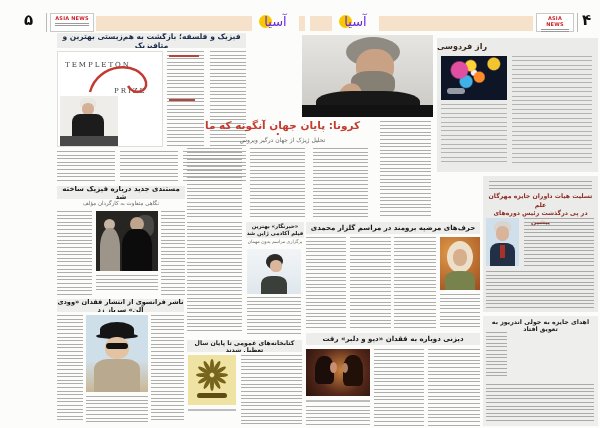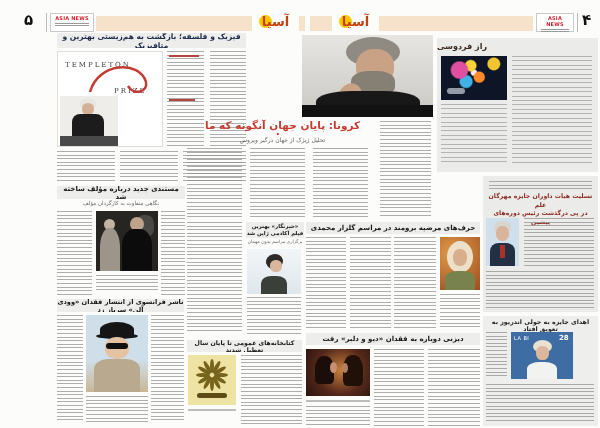--- a/index.html
+++ b/index.html
@@ -16,21 +16,21 @@
   .ph{position:absolute;overflow:hidden;}
   .ph *{position:absolute;}
   .peach{position:absolute;height:15px;top:16px;background:#f6e2ca;}
   .anbox{position:absolute;top:13px;height:19px;border:1px solid #c9c9c9;box-sizing:border-box;background:#fff;padding:1px 2px;}
   .anbox .an{display:block;color:#cc2229;font-size:5px;font-weight:bold;text-align:center;direction:ltr;line-height:6px;letter-spacing:.2px;}
   .anbox .mini{height:1px;background:#9a9a9a;margin:1.6px 2px 0 2px;}
   .pagenum{position:absolute;top:11px;font-size:15px;font-weight:bold;color:#111;}
   .vdiv{position:absolute;top:13px;width:1px;height:19px;background:#bbb;}
   .logo{position:absolute;top:8px;width:47px;height:26px;background:#fcfcfb;display:flex;align-items:center;justify-content:center;}
   .logo .sun{position:absolute;width:13px;height:13px;border-radius:50%;background:#f7c900;left:7px;top:7px;}
-  .logo .brand{position:relative;font-size:13px;font-weight:bold;color:#c2410c;}
+  .logo .brand{position:relative;font-size:13px;font-weight:normal;color:#6d28d9;}
   .graybox{position:absolute;background:#ebebe9;}
   .cap{position:absolute;background:#bdbdbd;height:2px;}
 </style>
 </head>
 <body>
 
 <div class="sheet">
 
   <div class="pagenum" style="left:24px;">۵</div>
   <div class="vdiv" style="left:46px;"></div>
@@ -75,21 +75,21 @@
     <div class="tl" style="left:167px;top:51px;width:37px;height:96px;"></div>
     <div class="redbar" style="left:169px;top:55px;width:30px;"></div>
     <div class="redbar" style="left:169px;top:99px;width:26px;"></div>
     <div class="tl" style="left:210px;top:51px;width:36px;height:96px;"></div>
     <div class="tl" style="left:57px;top:151px;width:58px;height:31px;"></div>
     <div class="tl" style="left:120px;top:151px;width:58px;height:31px;"></div>
     <div class="tl" style="left:183px;top:151px;width:63px;height:31px;"></div>
   </div>
 
   <div>
-    <div class="band" style="left:57px;top:186px;width:128px;height:13px;font-size:7px;">مستندی جدید درباره مؤلف ساخته شد</div>
+    <div class="band" style="left:57px;top:186px;width:128px;height:13px;font-size:7px;">مستندی جدید درباره فیزیک ساخته شد</div>
     <div class="subt" style="left:57px;top:200px;width:128px;height:8px;font-size:5.5px;">نگاهی متفاوت به کارگردان مؤلف</div>
     <div class="ph" style="left:96px;top:211px;width:62px;height:60px;background:#262522;">
       <span style="left:40px;top:4px;width:18px;height:22px;background:#4a4845;border-radius:40%;"></span>
       <span style="left:8px;top:8px;width:11px;height:11px;background:#c5b4a2;border-radius:50%;"></span>
       <span style="left:4px;top:17px;width:20px;height:43px;background:#9d948a;border-radius:45% 45% 0 0;"></span>
       <span style="left:34px;top:6px;width:14px;height:14px;background:#bfa48d;border-radius:50%;"></span>
       <span style="left:26px;top:18px;width:30px;height:42px;background:#0c0c0c;border-radius:40% 40% 0 0;"></span>
     </div>
     <div class="tl" style="left:57px;top:211px;width:35px;height:84px;"></div>
     <div class="tl" style="left:161px;top:211px;width:24px;height:84px;"></div>
@@ -218,24 +218,17 @@
       <span style="left:10px;top:8px;width:13px;height:15px;background:#d9b49a;border-radius:45%;"></span>
       <span style="left:4px;top:25px;width:25px;height:23px;background:#232f45;border-radius:35% 35% 0 0;"></span>
       <span style="left:14px;top:27px;width:5px;height:13px;background:#a8322a;"></span>
     </div>
     <div class="tl" style="left:41px;top:42px;width:70px;height:48px;"></div>
     <div class="tl" style="left:3px;top:95px;width:108px;height:37px;"></div>
   </div>
 
   <div class="graybox" style="left:483px;top:316px;width:115px;height:110px;background:#eeeeec;">
     <div class="abs" style="left:0;top:2px;width:115px;height:11px;font-size:6.3px;font-weight:bold;color:#222;text-align:center;">اهدای جایزه به جولی اندریوز به تعویق افتاد</div>
-    <div class="ph" style="left:28px;top:16px;width:62px;height:47px;background:#3e6da3;">
-      <span style="left:3px;top:3px;font-size:5px;color:#fff;direction:ltr;letter-spacing:.5px;">LA BI</span>
-      <span style="left:48px;top:2px;font-size:7px;font-weight:bold;color:#fff;direction:ltr;">28</span>
-      <span style="left:22px;top:8px;width:19px;height:13px;background:#e9e2d2;border-radius:50%;"></span>
-      <span style="left:25px;top:14px;width:13px;height:14px;background:#dcb79b;border-radius:45%;"></span>
-      <span style="left:16px;top:30px;width:30px;height:17px;background:#f2f2f0;border-radius:40% 40% 0 0;"></span>
-    </div>
     <div class="tl" style="left:3px;top:16px;width:21px;height:47px;"></div>
     <div class="tl" style="left:3px;top:68px;width:108px;height:40px;"></div>
   </div>
 
 </div>
 
 </body></html>

